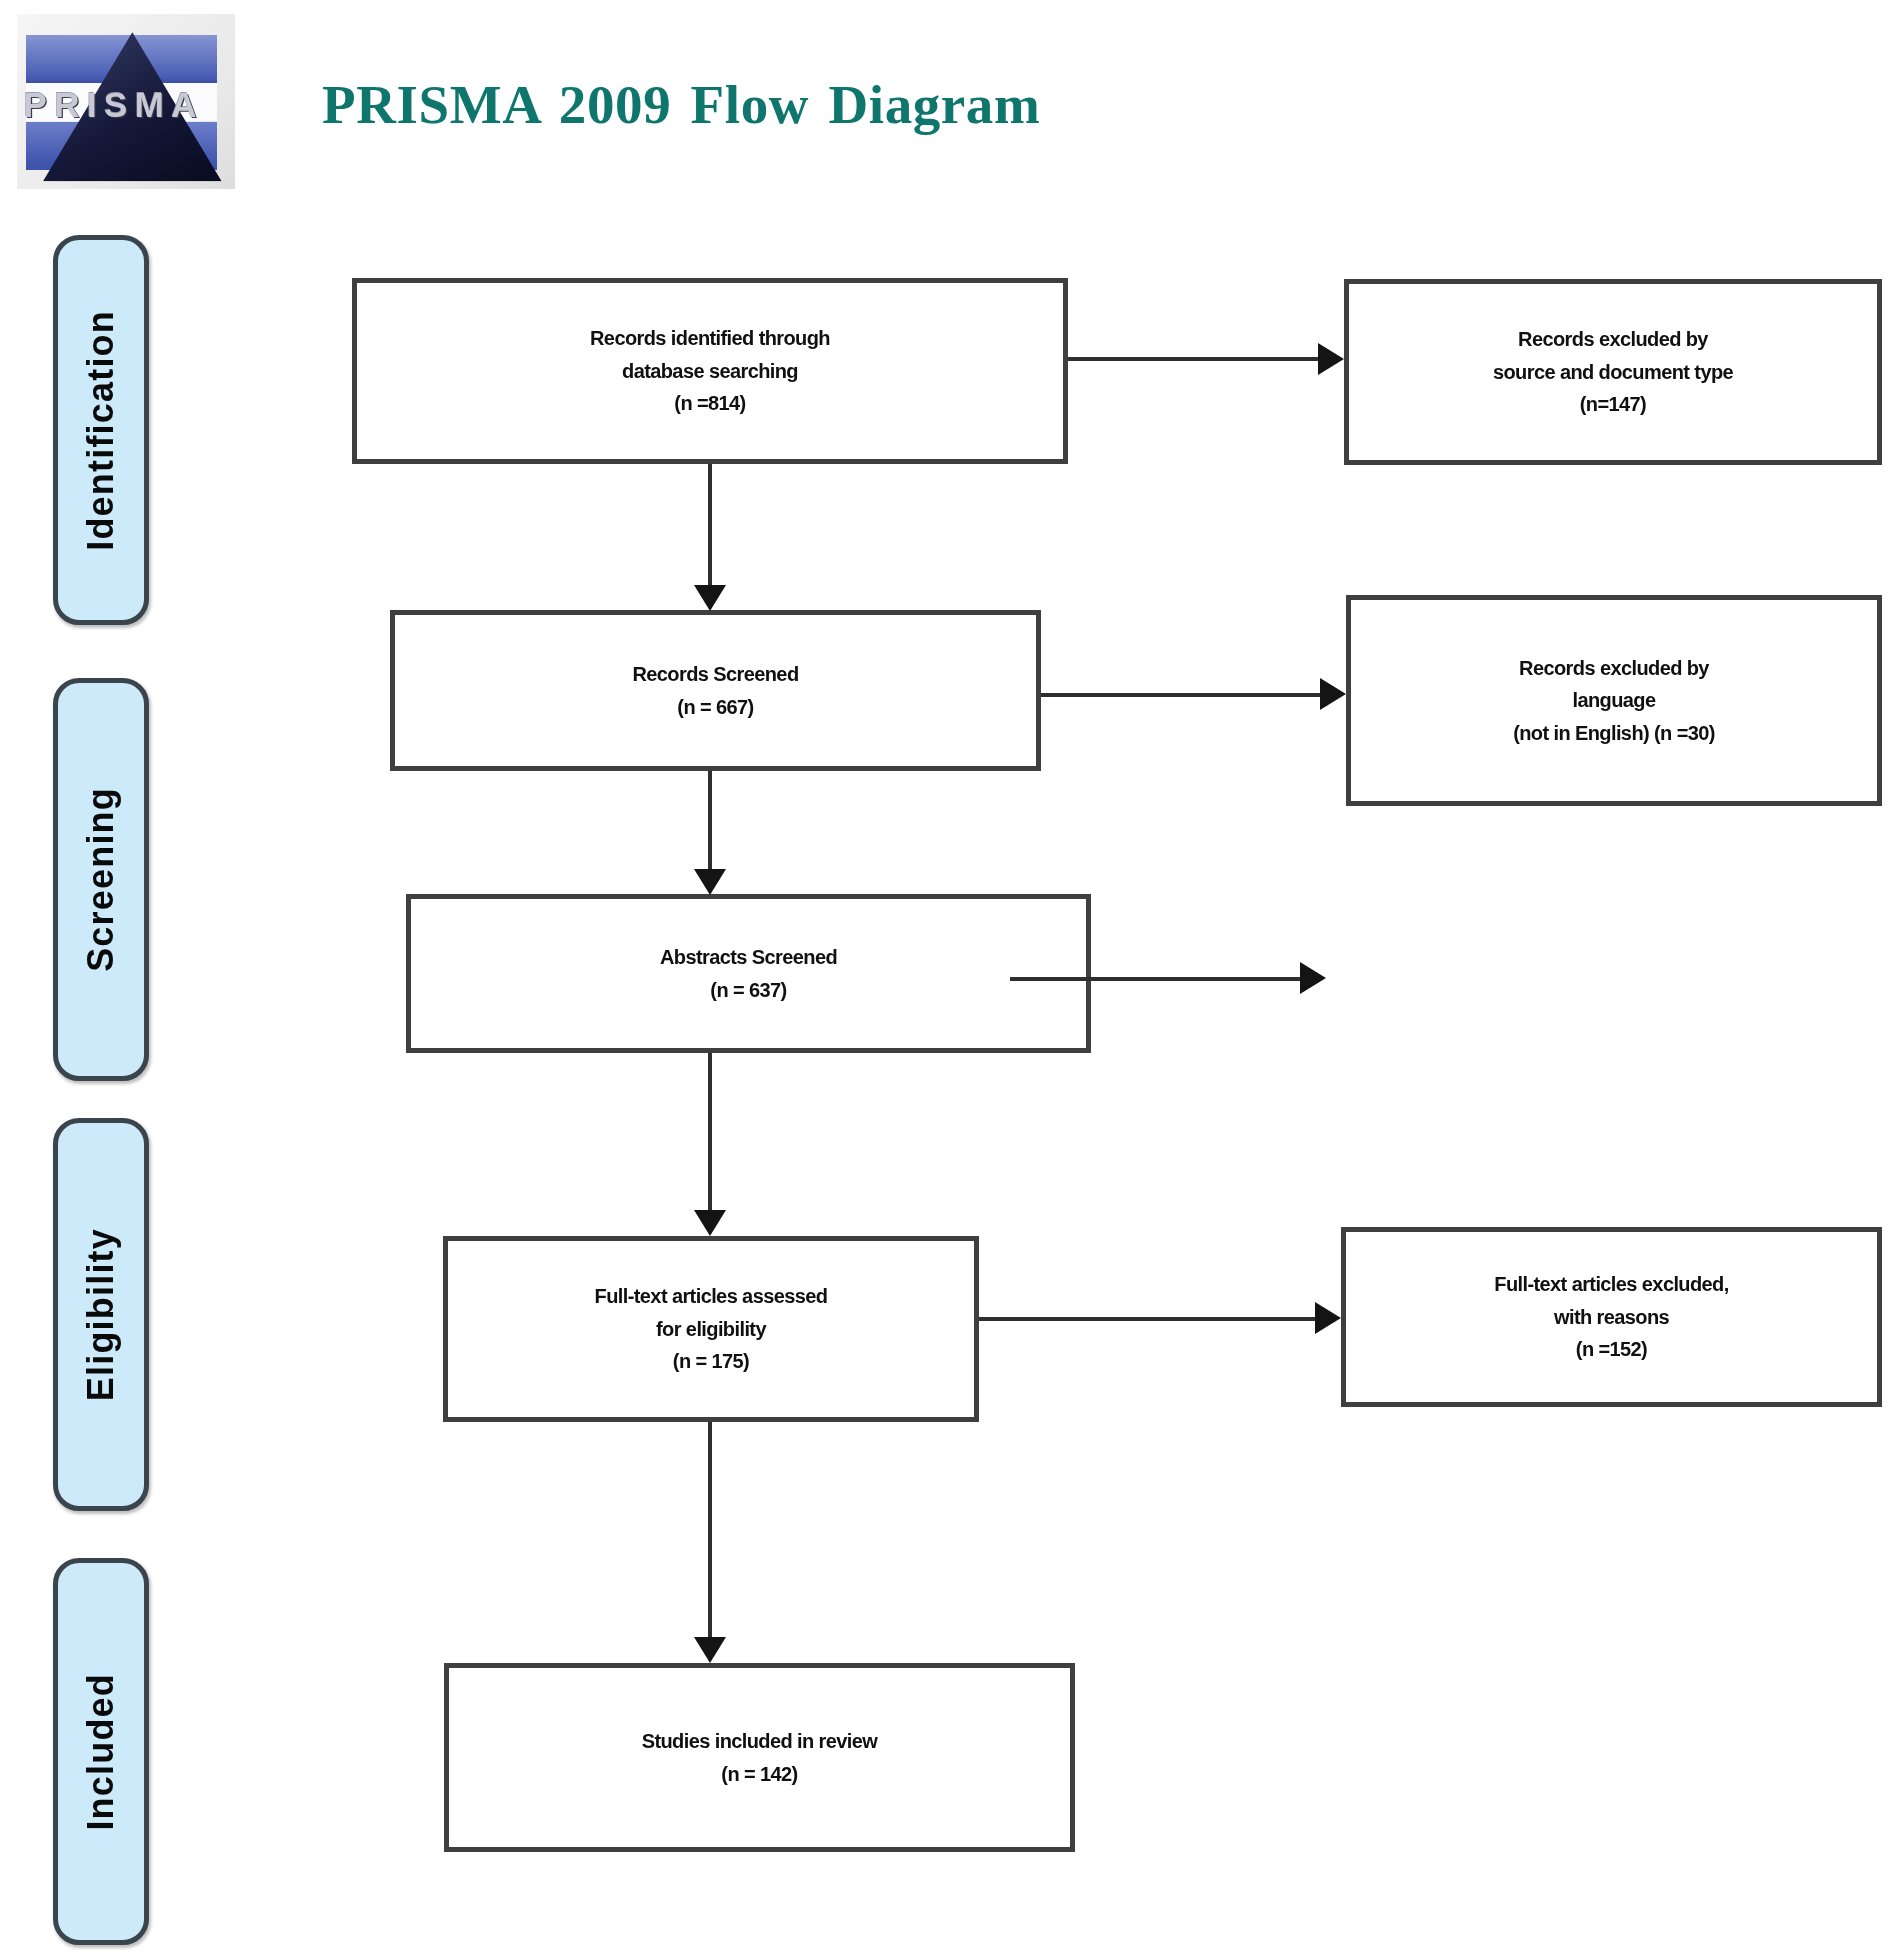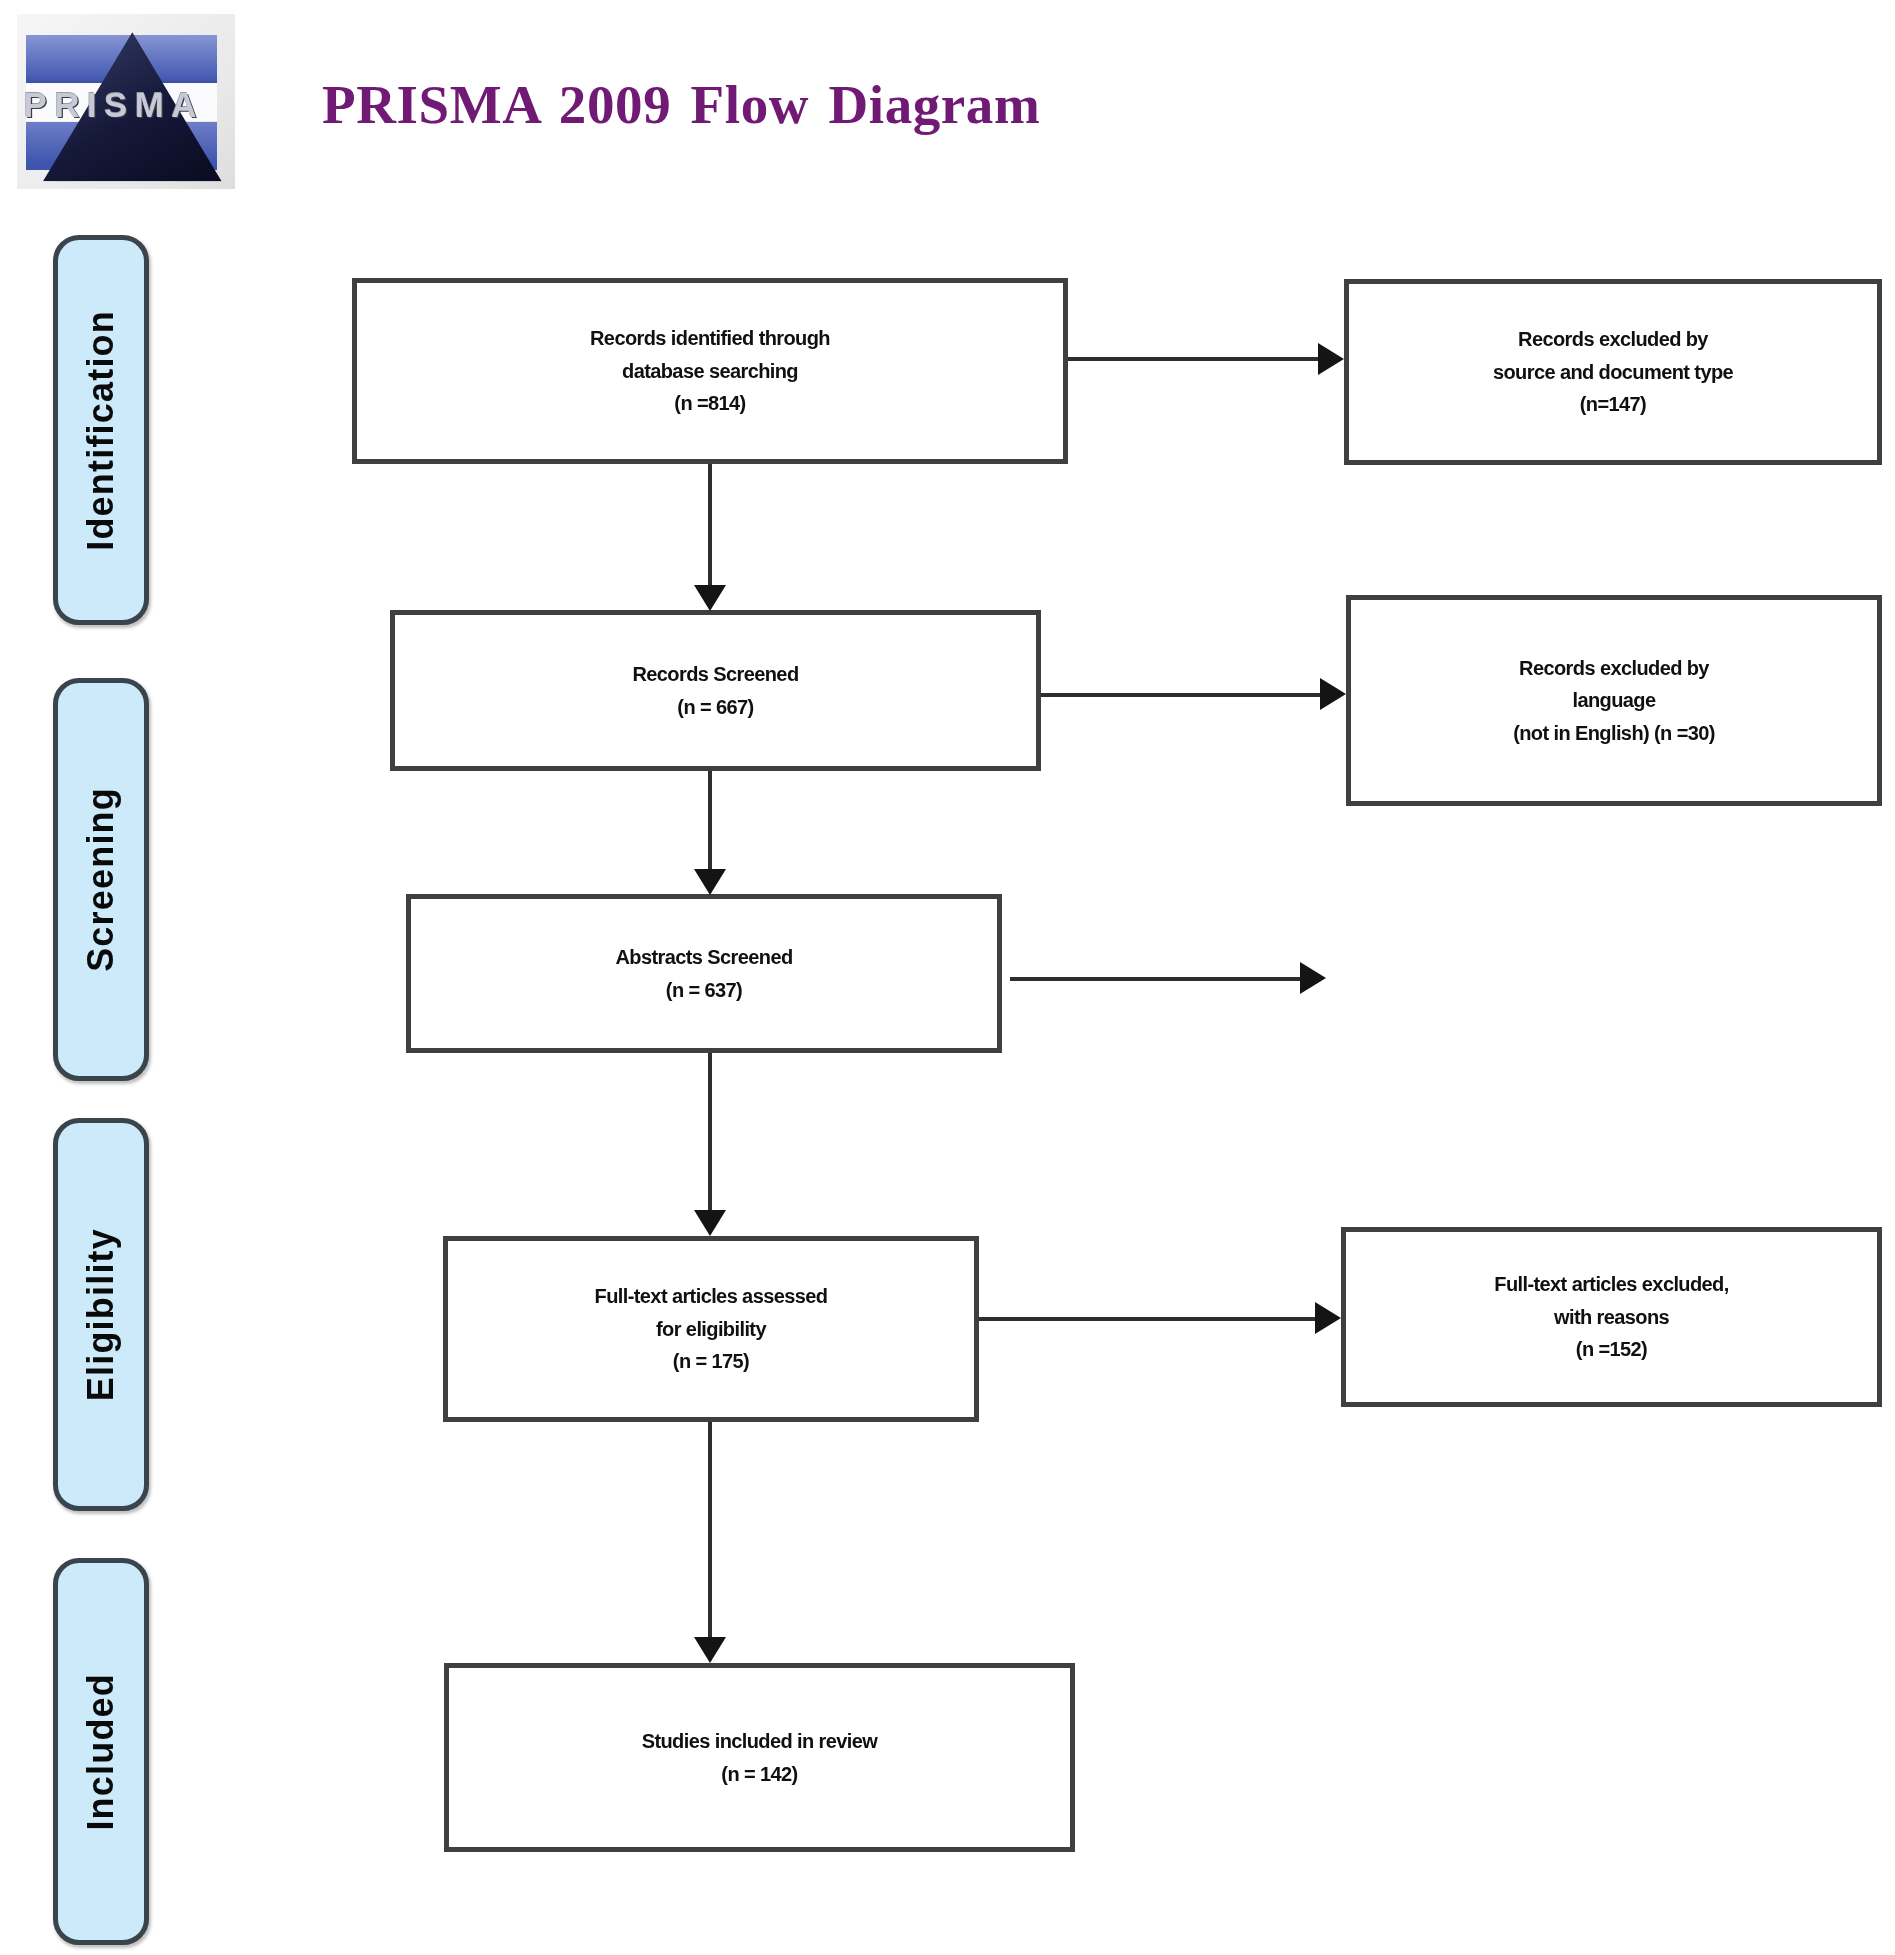--- a/index.html
+++ b/index.html
@@ -32,21 +32,21 @@
     position: absolute; left: 6.2px; top: 71px; width: 204px; z-index: 3;
     text-align: left; font-weight: bold; font-size: 35px; letter-spacing: 7.4px;
     color: #c7cad6; text-shadow: 1.2px 1.2px 0.6px #3c3c48, -0.6px -0.6px 0 #9a9aa6;
   }
 
   
   .title {
     position: absolute; left: 322px; top: 73px;
     font-family: "Liberation Serif", serif;
     font-weight: bold; font-size: 55px; letter-spacing: 0.6px; word-spacing: 5px;
-    color: #701a75;
+    color: #0f766e;
   }
 
   
   .stage-box {
     position: absolute; left: 53px; width: 96px;
     box-sizing: border-box;
     background: #cdeafb;
     border: 5px solid #3a444c;
     border-radius: 26px;
     display: flex; align-items: center; justify-content: center;
@@ -114,21 +114,21 @@
     <span>Records identified through</span>
     <span>database searching</span>
     <span>(n =814)</span>
   </div>
 
   <div class="flow-box" style="left:390px; top:610px; width:651px; height:161px;">
     <span>Records Screened</span>
     <span>(n = 667)</span>
   </div>
 
-  <div class="flow-box" style="left:406px; top:894px; width:596px; height:159px;">
+  <div class="flow-box" style="left:406px; top:894px; width:685px; height:159px;">
     <span>Abstracts Screened</span>
     <span>(n = 637)</span>
   </div>
 
   <div class="flow-box" style="left:443px; top:1236px; width:536px; height:186px;">
     <span>Full-text articles assessed</span>
     <span>for eligibility</span>
     <span>(n = 175)</span>
   </div>
 

